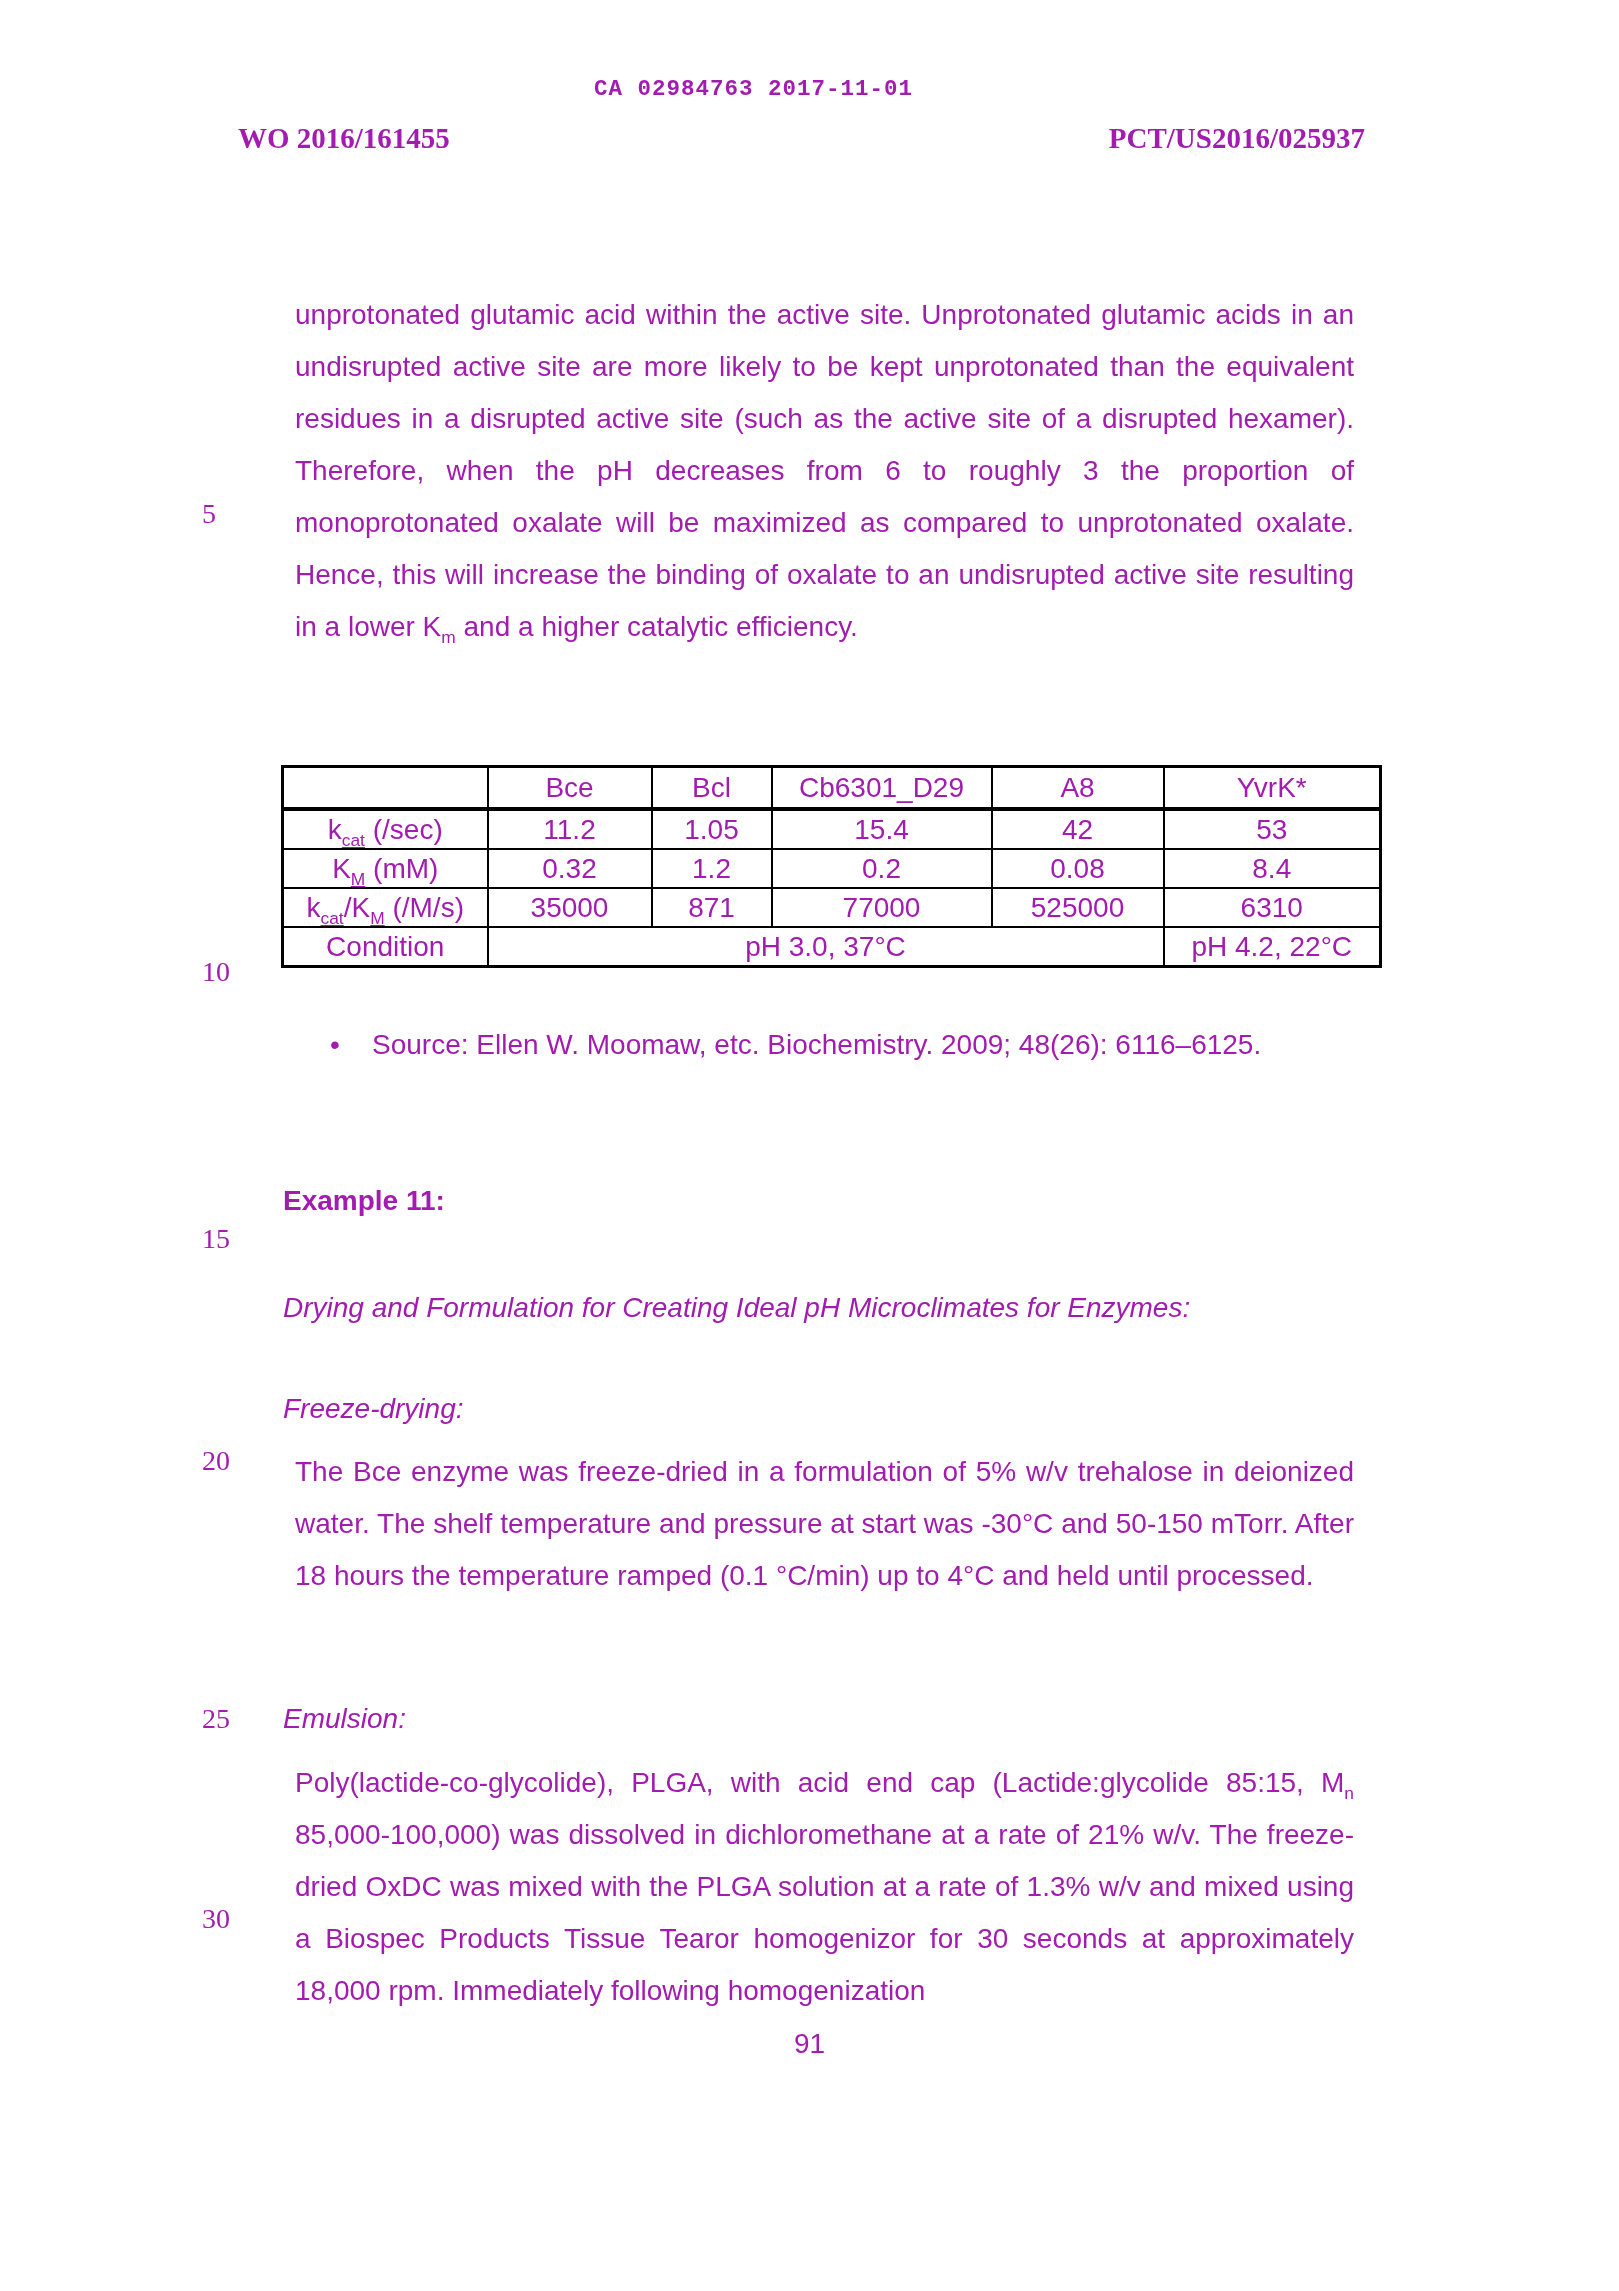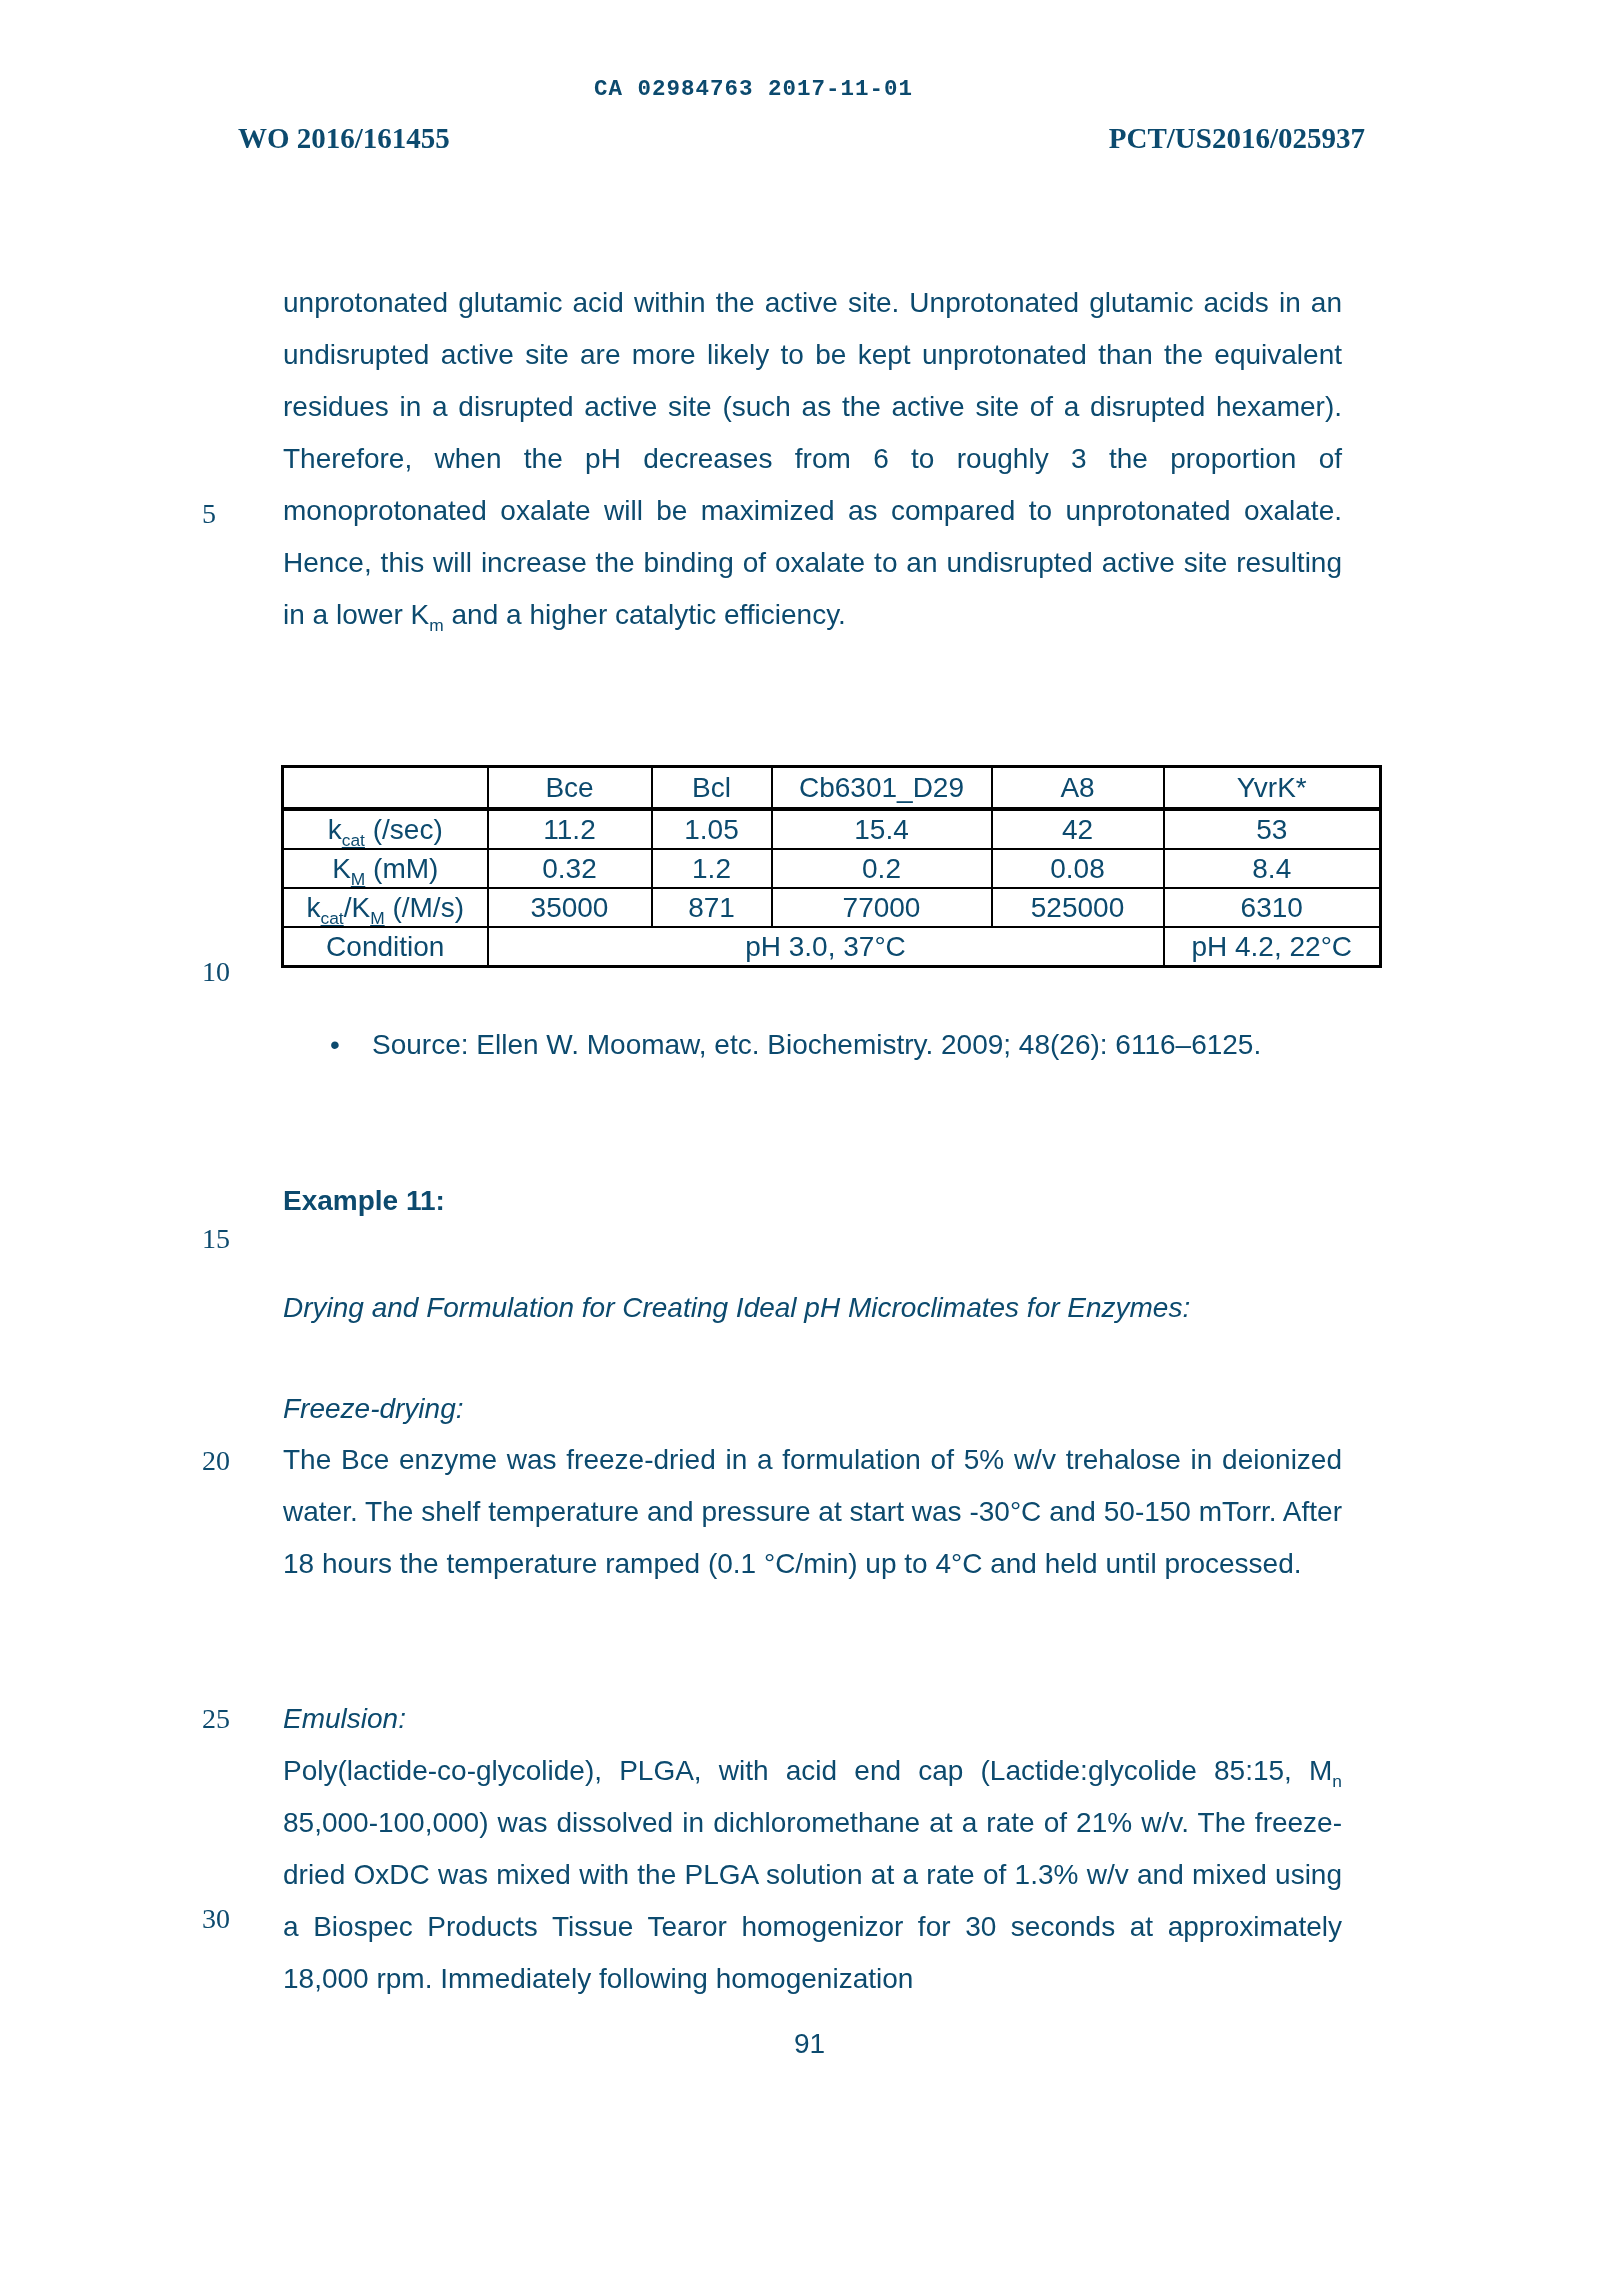--- a/index.html
+++ b/index.html
@@ -1,21 +1,21 @@
 <!DOCTYPE html>
 <html><head>
 <meta charset="utf-8">
 <style>
   html, body { margin:0; padding:0; background:#ffffff; }
   .page {
     position: relative;
     width: 1619px;
     height: 2292px;
     background: #ffffff;
-    color: #0c4a6e;
+    color: #a21caf;
     font-family: "Liberation Sans", sans-serif;
     overflow: hidden;
   }
   .abs { position: absolute; }
 
   
   .stamp {
     top: 76px; left: 0; right: 0;
     text-align: center;
     transform: translateX(-56px);
@@ -46,21 +46,21 @@
   .ln-15 { top: 1184px; margin-top: 38px; }
   .ln-20 { top: 1444px; }
   .ln-25 { top: 1702px; }
   .ln-30 { top: 1902px; }
 
   
   .para {
     left: 283px; width: 1059px;
     font-size: 28px; line-height: 52px;
     text-align: justify;
-    margin: 0;
+    margin: 12px;
   }
   .p1 { top: 277px; }
   .p2 { top: 1434px; }
   .p3 { top: 1745px; }
 
   sub { font-size: 62%; line-height: 0; }
   sub.u { text-decoration: underline; text-underline-offset: 2px; text-align: right; }
 
   
   .tbl-caption {

